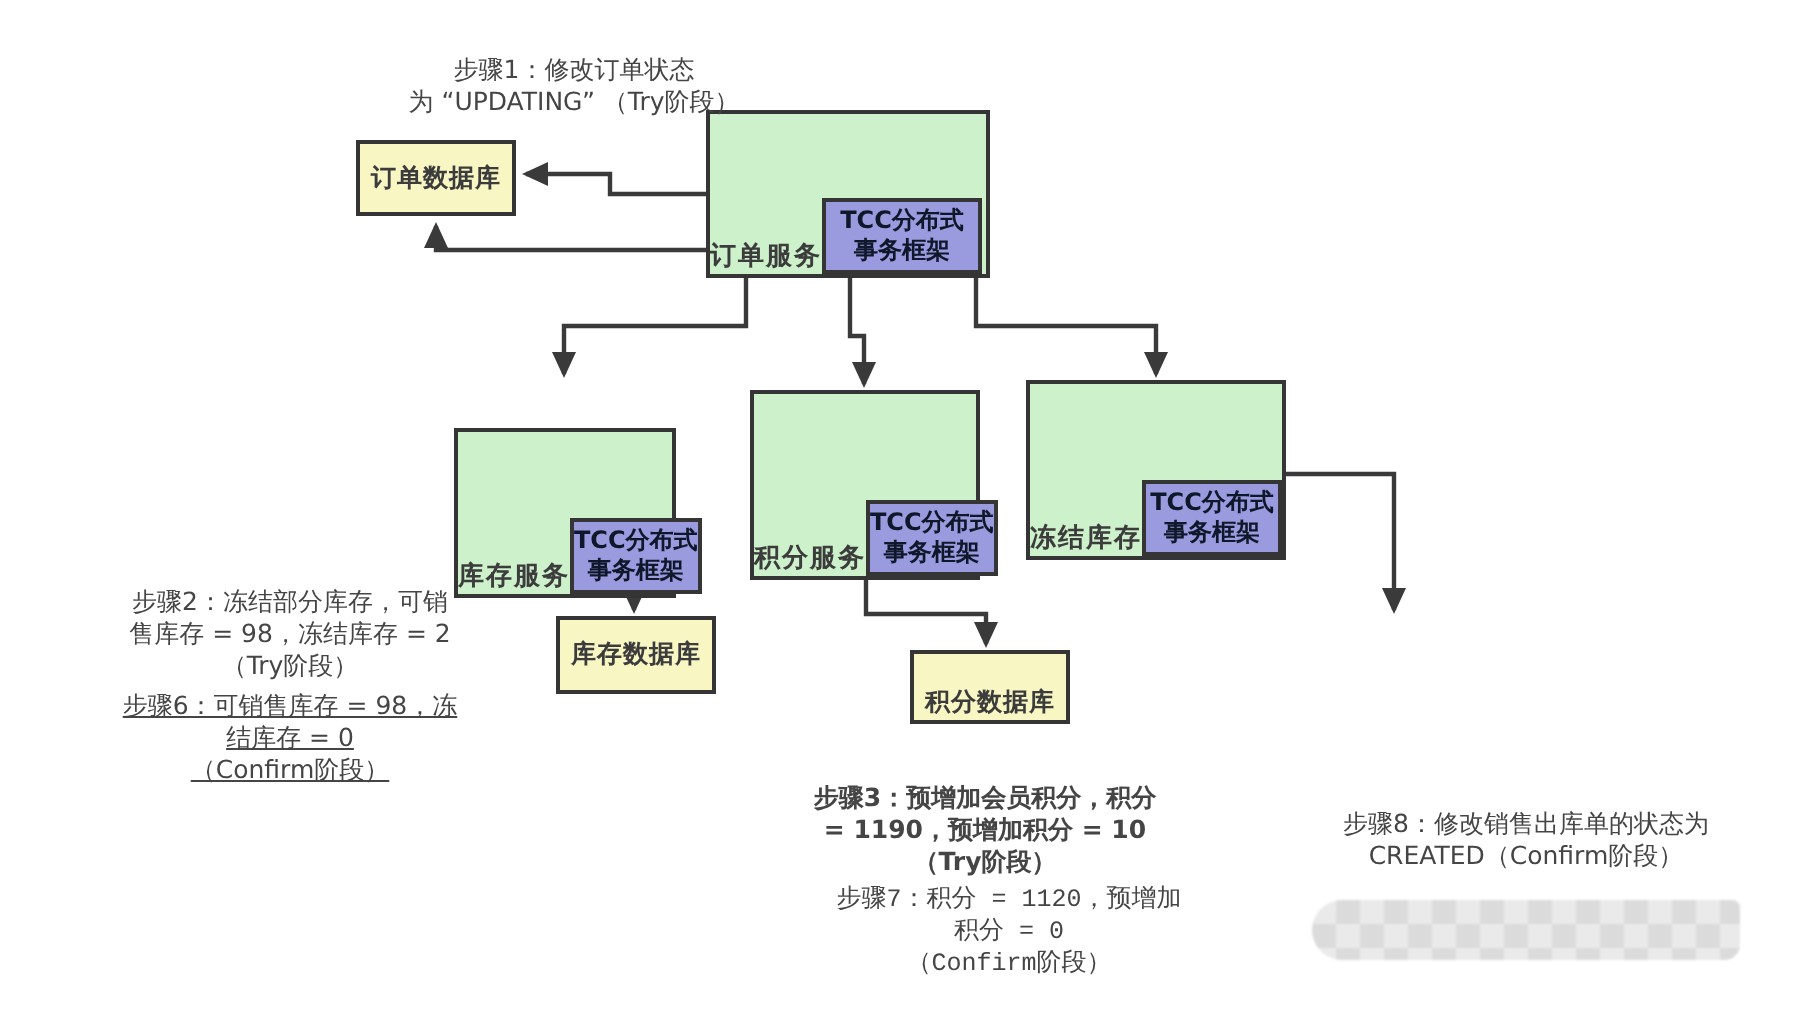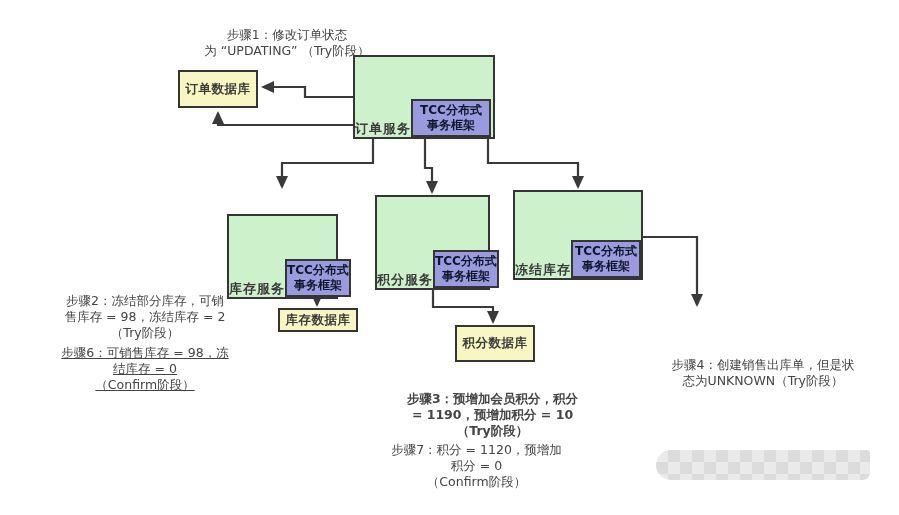--- a/index.html
+++ b/index.html
@@ -104,48 +104,48 @@
     <div class="tcc" style="width:85px;height:38px;margin-top:9px;">
       <span class="tcc-label">TCC分布式
 事务框架</span>
     </div>
   </div>
 
   <div class="node db" style="left:178px;top:70px;width:80px;height:38px;">
     <span class="db-label">订单数据库</span>
   </div>
 
-  <div class="node db" style="left:278px;top:308px;width:80px;height:24px;">
+  <div class="node db" style="left:278px;top:308px;width:80px;height:39px;">
     <span class="db-label">库存数据库</span>
   </div>
 
-  <div class="node db" style="left:455px;top:325px;width:80px;height:37px;">
+  <div class="node db" style="left:455px;top:325px;width:80px;height:37px;align-items:flex-end;">
     <span class="db-label">积分数据库</span>
   </div>
 
 
   <div class="note" style="left:182px;top:27px;width:210px;">步骤1：修改订单状态
 为 “UPDATING” （Try阶段）</div>
 
 
   <div class="note" style="left:40px;top:293px;width:210px;">步骤2：冻结部分库存，可销
 售库存 = 98，冻结库存 = 2
 （Try阶段）</div>
 
   <div class="note" style="left:40px;top:345px;width:210px;text-decoration:underline;">步骤6：可销售库存 = 98，冻
 结库存 = 0
 （Confirm阶段）</div>
 
   <div class="note" style="left:400px;top:391px;width:185px;font-weight:bold;">步骤3：预增加会员积分，积分
 = 1190，预增加积分 = 10
 （Try阶段）</div>
 
-  <div class="note" style="left:384px;top:442px;width:185px;">步骤7：积分 = 1120，预增加
+  <div class="note" style="left:412px;top:442px;width:185px;font-family:Liberation Mono, monospace;">步骤7：积分 = 1120，预增加
 积分 = 0
 （Confirm阶段）</div>
 
-  <div class="note" style="left:668px;top:357px;width:190px;">步骤4：创建销售出库单，但是状
-态为UNKNOWN（Try阶段）</div>
 
+  <div class="note" style="left:668px;top:404px;width:190px;">步骤8：修改销售出库单的状态为
+CREATED（Confirm阶段）</div>
 
   <div class="watermark" style="left:656px;top:450px;width:214px;height:30px;"></div>
 
 </div>
 
 </body></html>

